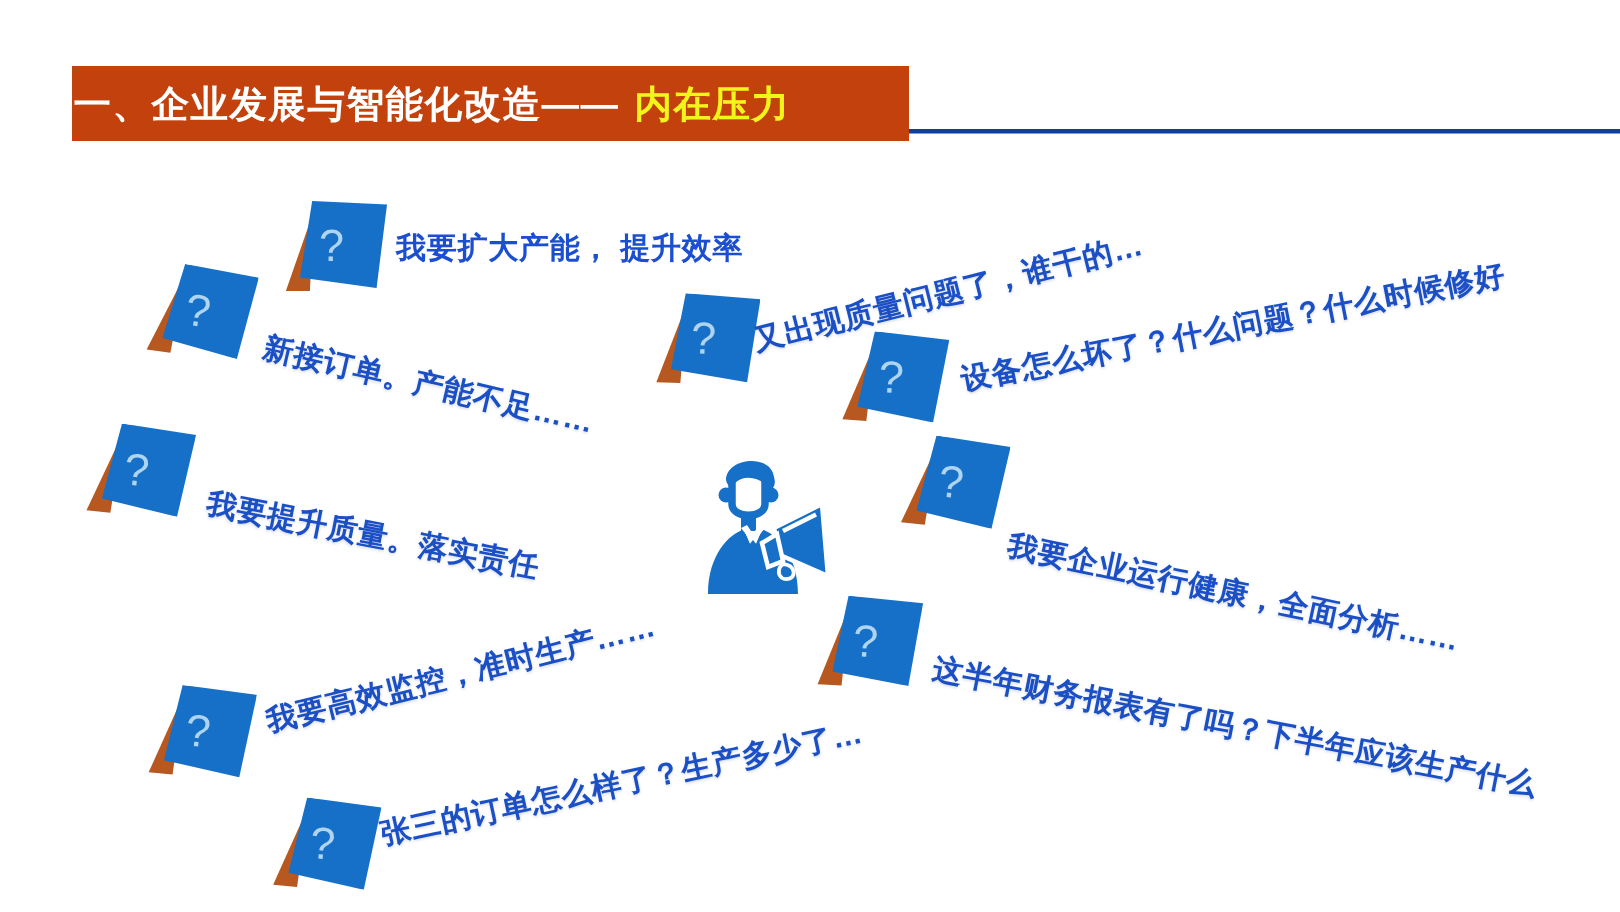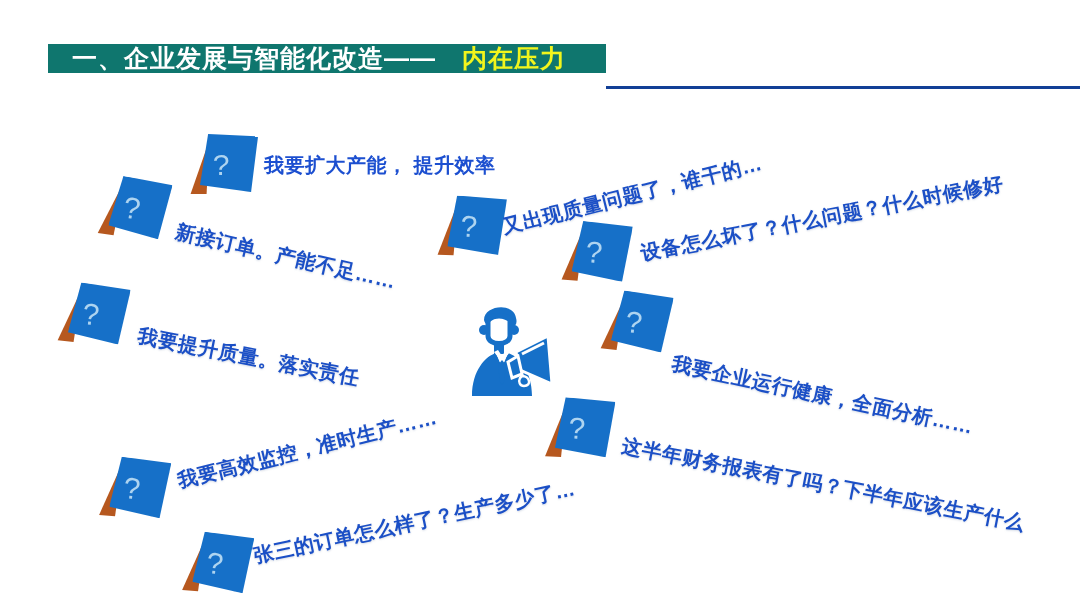--- a/index.html
+++ b/index.html
@@ -18,41 +18,41 @@
     background: #ffffff;
     overflow: hidden;
   }
 
   
   .title-band {
     position: absolute;
     left: 48px;
     top: 44px;
     width: 558px;
-    height: 29px;
-    background: #0f766e;
+    height: 50px;
+    background: #c2410c;
     display: flex;
     align-items: center;
-    padding-left: 24px;
+    padding-left: 1px;
     box-sizing: border-box;
   }
   .title-main {
     font-size: 25px;
     font-weight: bold;
     color: #ffffff;
     letter-spacing: 1px;
     white-space: nowrap;
   }
   .title-accent {
     font-size: 25px;
     font-weight: bold;
     color: #F2F51C;
     letter-spacing: 1px;
     white-space: nowrap;
-    margin-left: 26px;
+    margin-left: 10px;
   }
   .title-rule {
     position: absolute;
     left: 606px;
     top: 86px;
     width: 474px;
     height: 3px;
     background: #123F96;
   }
 

